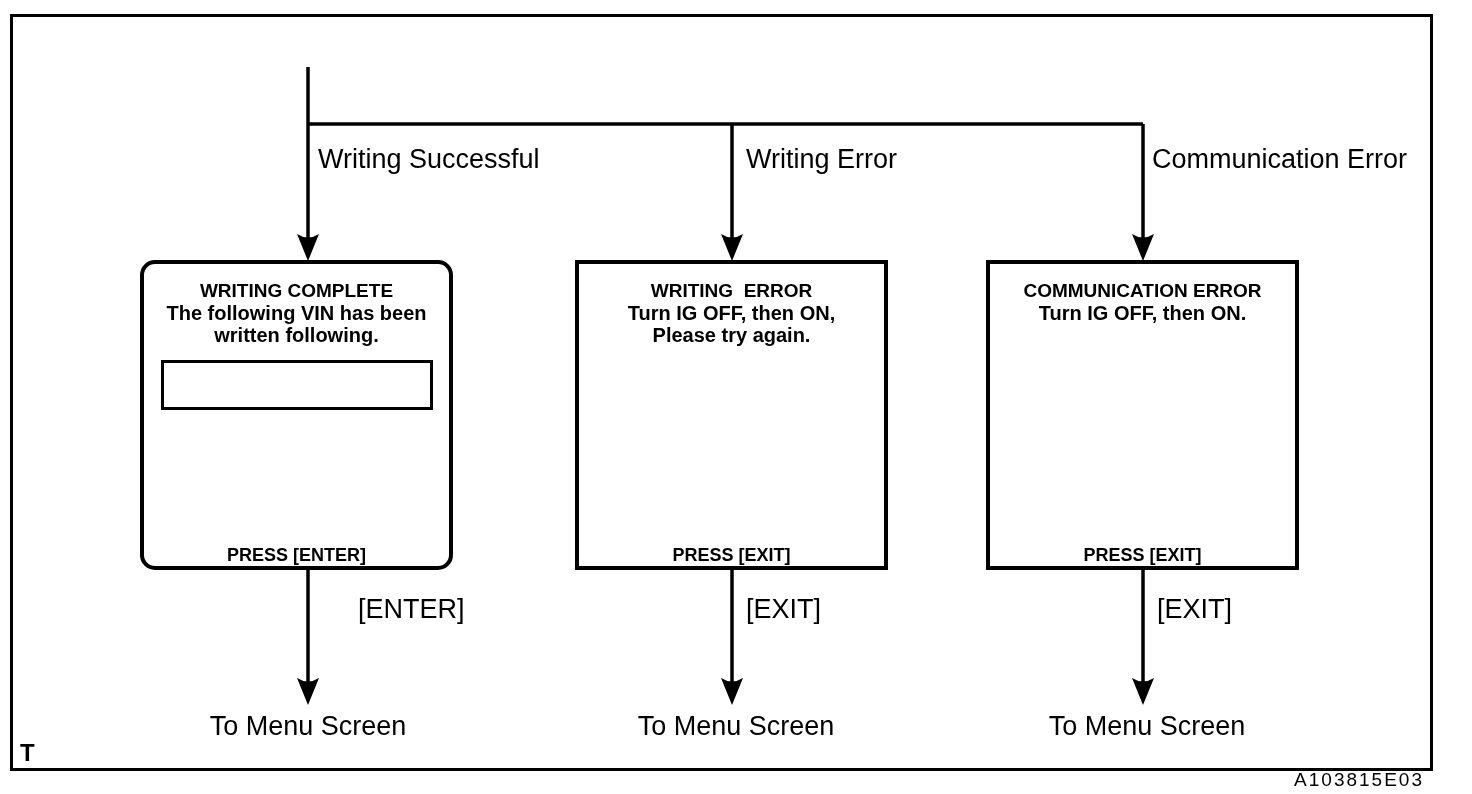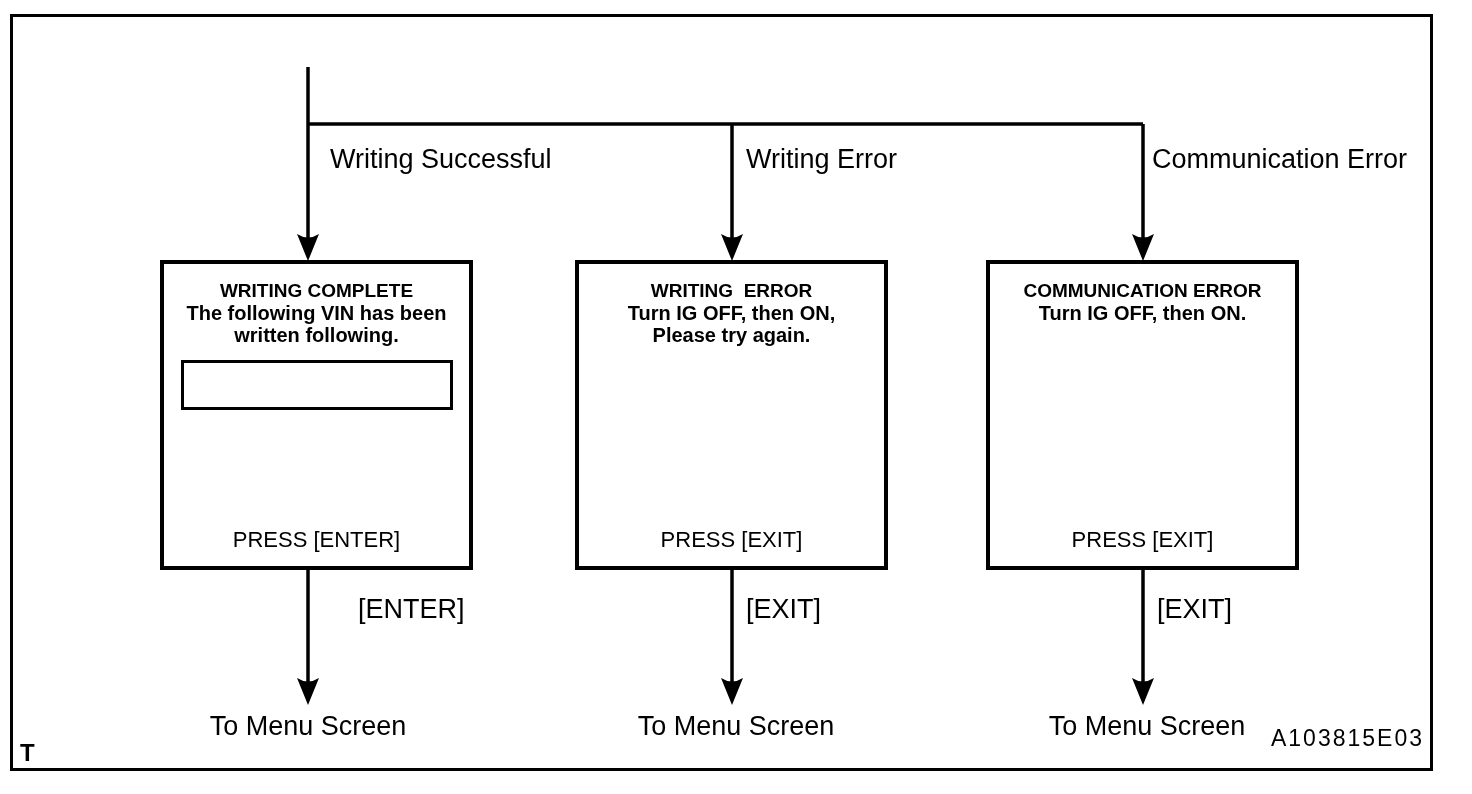--- a/index.html
+++ b/index.html
@@ -37,21 +37,21 @@
     width: 313px;
     height: 310px;
     border: 4px solid #000000;
     box-sizing: border-box;
     background: #ffffff;
     display: flex;
     flex-direction: column;
     align-items: center;
     text-align: center;
   }
-  .box-1 { left: 160px; }
+  .box-1 { left: 140px; border-radius: 15px; }
   .box-2 { left: 575px; }
   .box-3 { left: 986px; }
   .box-title {
     margin-top: 16px;
     font-size: 19px;
     font-weight: bold;
     line-height: 22px;
     white-space: pre;
   }
   .box-body {
@@ -74,33 +74,32 @@
     flex: 1;
     display: flex;
     flex-direction: column;
     justify-content: flex-start;
     align-items: center;
     width: 100%;
     margin-bottom: 10px;
   }
   .box-footer {
     margin-top: auto;
-    margin-bottom: 16px;
-    font-size: 22px;
-    font-weight: normal;
+    font-size: 18px;
+    font-weight: bold;
     line-height: 21px;
   }
   .flow-label {
     position: absolute;
     font-size: 27px;
     line-height: 30px;
     white-space: nowrap;
   }
   .condition-label { top: 144px; }
-  .cond-1 { left: 330px; text-align: center; }
+  .cond-1 { left: 318px; text-align: center; }
   .cond-2 { left: 746px; }
   .cond-3 { left: 1152px; }
   .key-label { top: 594px; }
   .key-1 { left: 322px; margin-left: 36px; }
   .key-2 { left: 746px; }
   .key-3 { left: 1157px; }
   .destination-label {
     top: 711px;
     transform: translateX(-50%);
   }
@@ -111,22 +110,22 @@
     position: absolute;
     left: 20px;
     top: 740px;
     font-size: 24px;
     font-weight: 600;
     line-height: 26px;
   }
   .figure-id {
     position: absolute;
     right: 48px;
-    top: 728px;
-    font-size: 23px;
+    top: 770px;
+    font-size: 19px;
     letter-spacing: 2px;
     line-height: 20px;
   }
 </style>
 </head>
 <body>
 
 <div class="stage">
 
   <div class="frame"></div>

